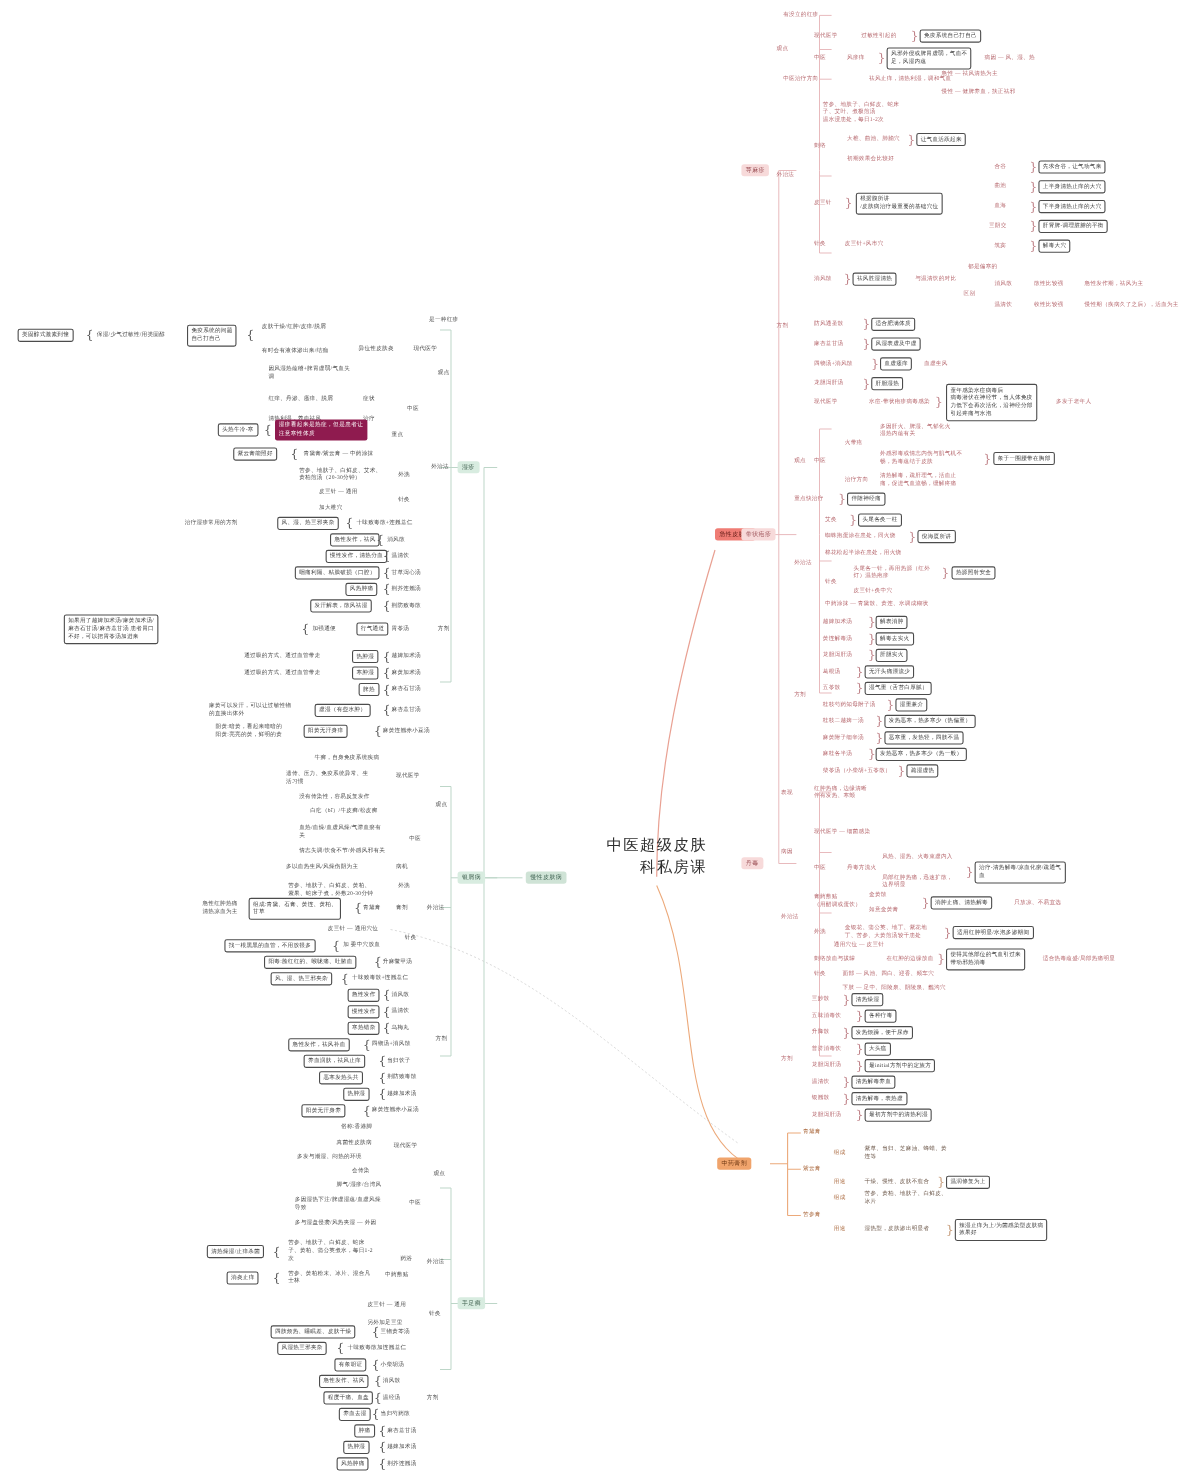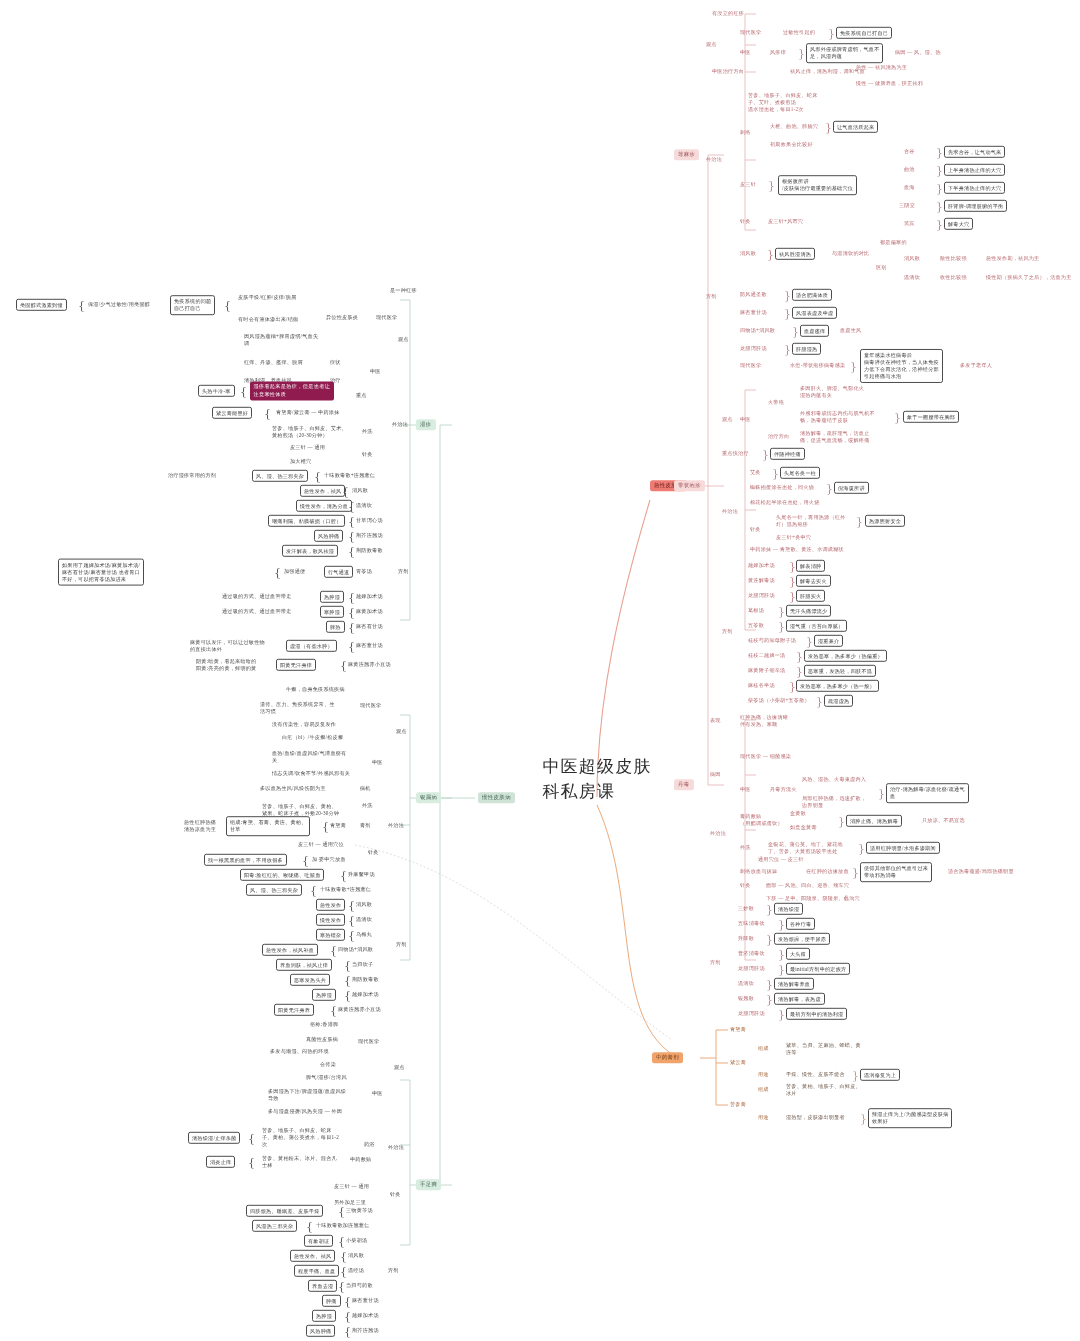--- a/index.html
+++ b/index.html
@@ -46,28 +46,28 @@
   .chip.greenlite{background:#d8ece0;color:#40604f;}
 
   .chip.magenta{
     position:absolute;background:#8f1b4f;color:#ffffff;
     font-size:5.1px;line-height:1.42;padding:2.4px 3.4px;border-radius:2px;
     transform:translateY(-50%);white-space:pre-line;
   }
 
   .title{
     position:absolute;
-    font-size:17px;
+    font-size:14px;
     line-height:1.45;
     color:#2e2e2e;
     letter-spacing:1.2px;
-    text-align:left;
+    text-align:right;
     white-space:pre-line;
     transform:translate(-50%,-50%);
-    font-family:Liberation Serif, serif;
+    font-family:Liberation Mono, monospace;
   }
   .brace{
     position:absolute;
     font-size:11px;
     color:#555;
     transform:translateY(-50%);
     font-family:"DejaVu Serif",serif;
   }
   .brace.pink{color:#c08389;}
 </style>

